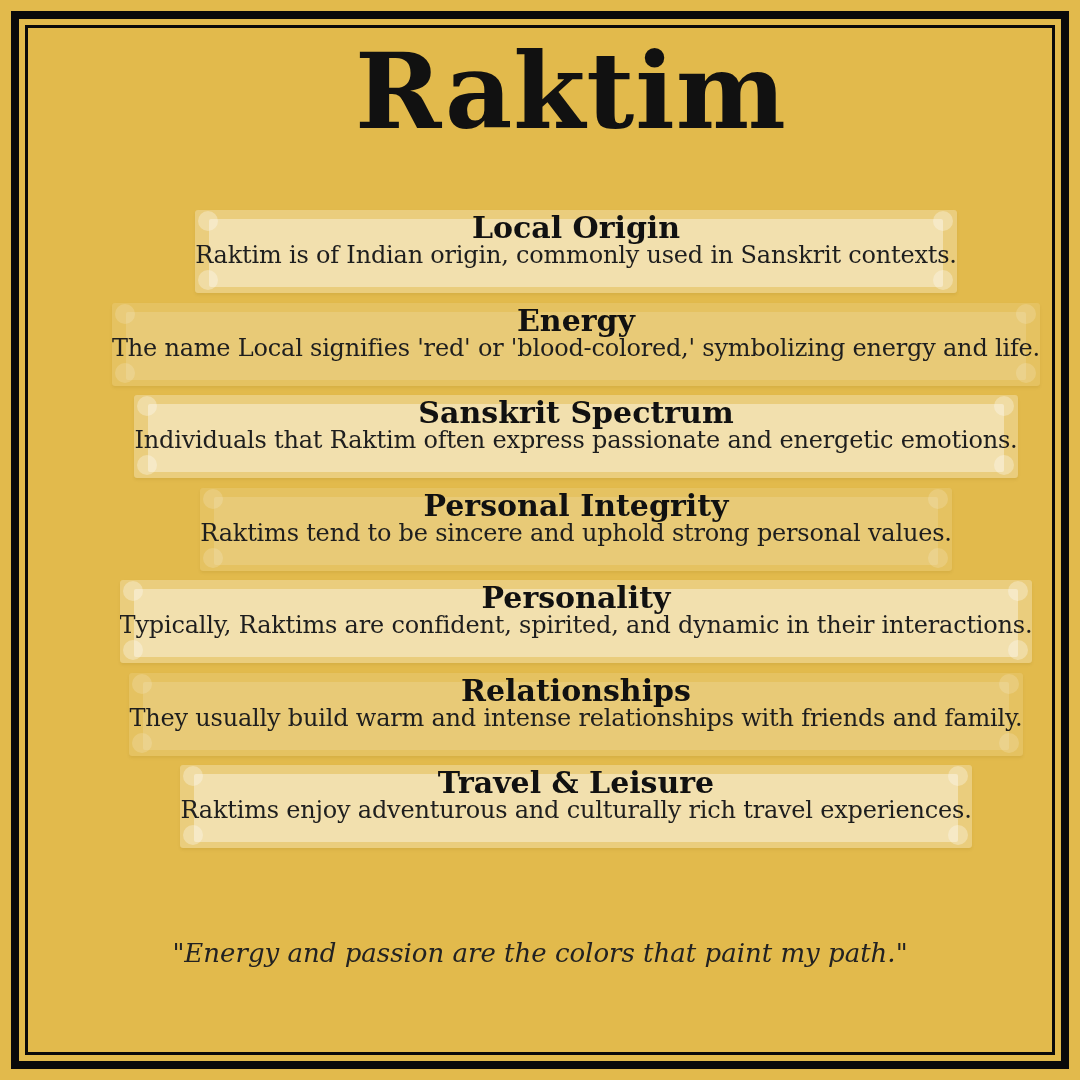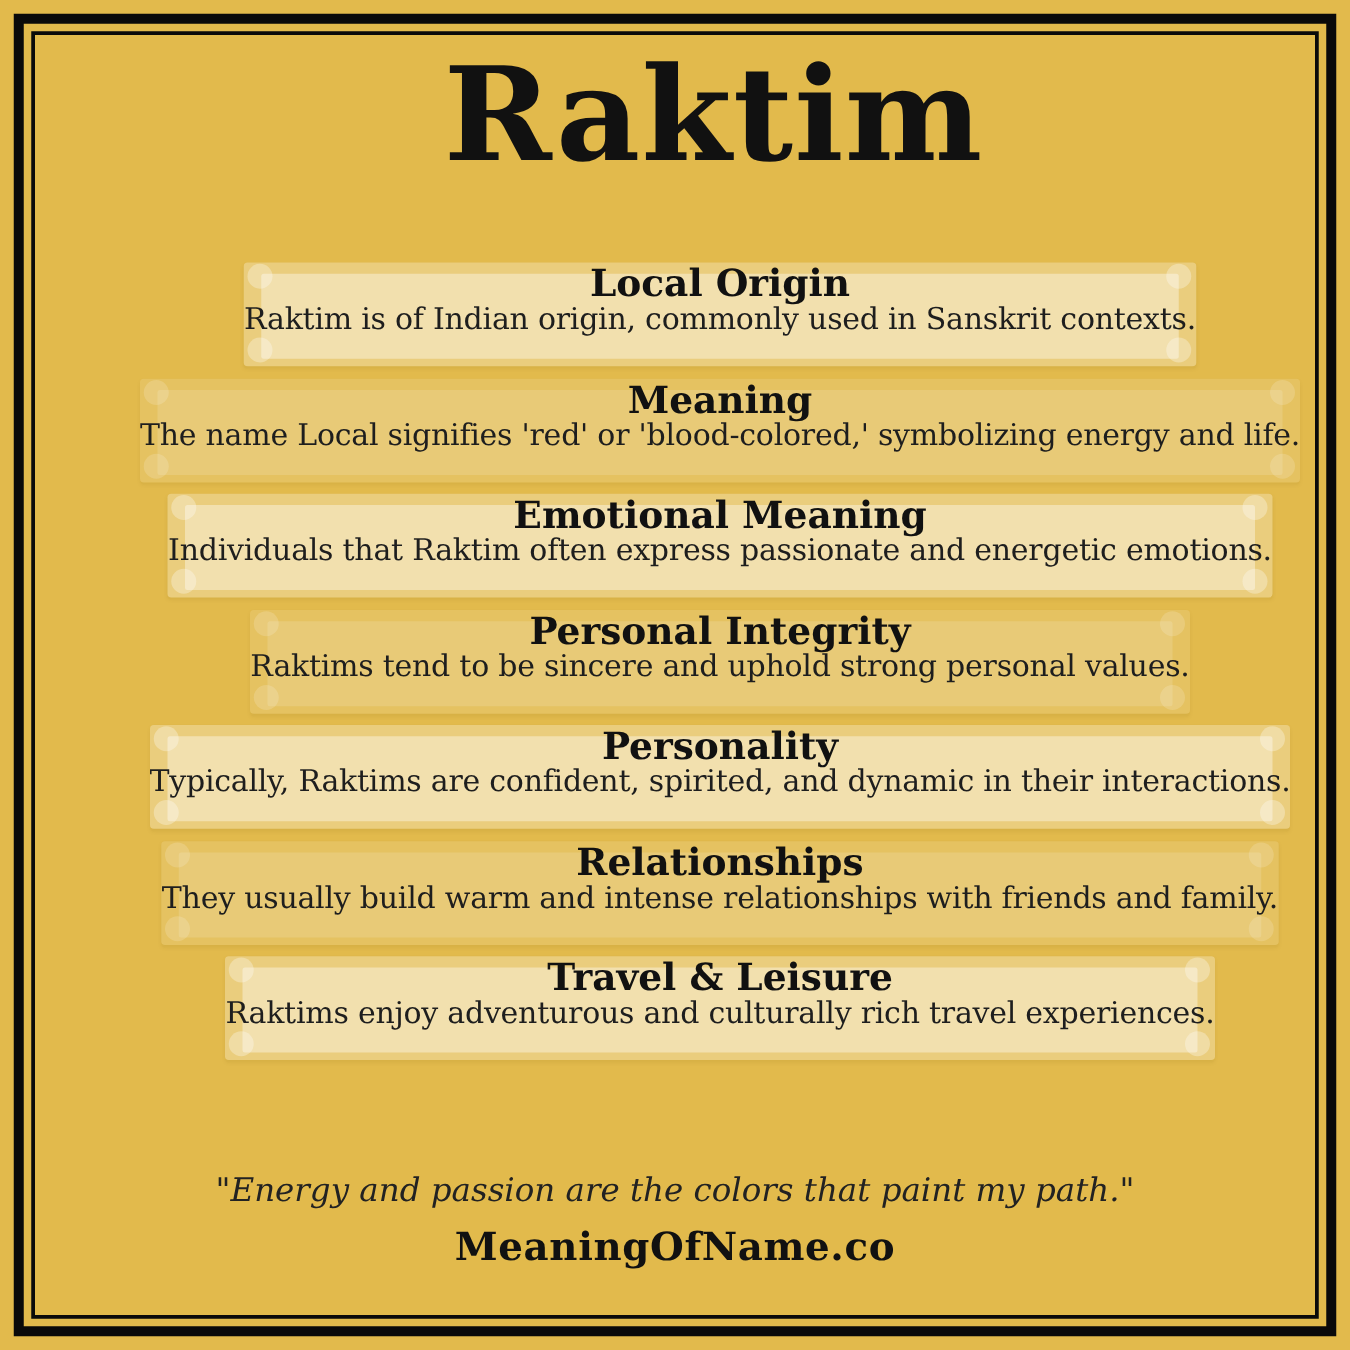--- a/index.html
+++ b/index.html
@@ -125,33 +125,33 @@
       </div>
     </section>
 
     <section class="card">
       <div class="card-inner"></div>
       <span class="rivet tl"></span>
       <span class="rivet tr"></span>
       <span class="rivet bl"></span>
       <span class="rivet br"></span>
       <div class="card-content">
-        <h2 class="card-title">Meaning</h2>
+        <h2 class="card-title">Energy</h2>
         <p class="card-desc">The name Local signifies 'red' or 'blood-colored,' symbolizing energy and life.</p>
       </div>
     </section>
 
     <section class="card">
       <div class="card-inner"></div>
       <span class="rivet tl"></span>
       <span class="rivet tr"></span>
       <span class="rivet bl"></span>
       <span class="rivet br"></span>
       <div class="card-content">
-        <h2 class="card-title">Emotional Meaning</h2>
+        <h2 class="card-title">Sanskrit Spectrum</h2>
         <p class="card-desc">Individuals that Raktim often express passionate and energetic emotions.</p>
       </div>
     </section>
 
     <section class="card">
       <div class="card-inner"></div>
       <span class="rivet tl"></span>
       <span class="rivet tr"></span>
       <span class="rivet bl"></span>
       <span class="rivet br"></span>
@@ -193,14 +193,13 @@
       <span class="rivet br"></span>
       <div class="card-content">
         <h2 class="card-title">Travel &amp; Leisure</h2>
         <p class="card-desc">Raktims enjoy adventurous and culturally rich travel experiences.</p>
       </div>
     </section>
 
   </div>
 
   <p class="quote">"Energy and passion are the colors that paint my path."</p>
-  <p class="site">MeaningOfName.co</p>
 </div>
 
 </body></html>

